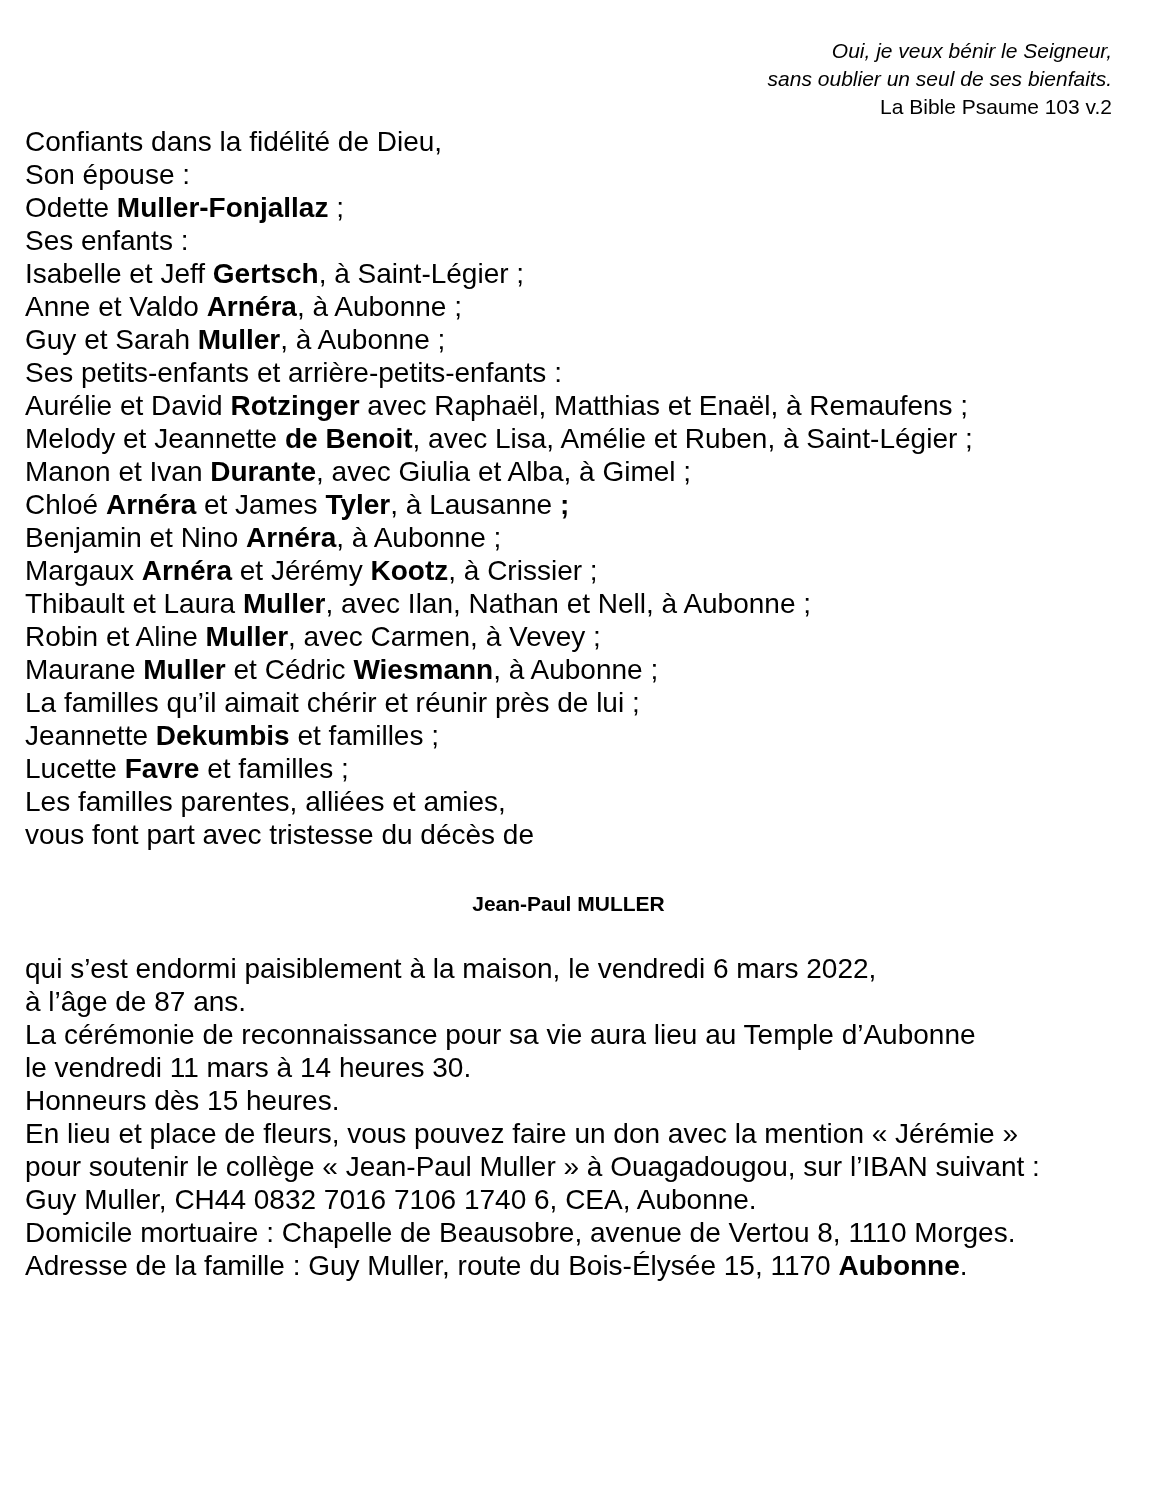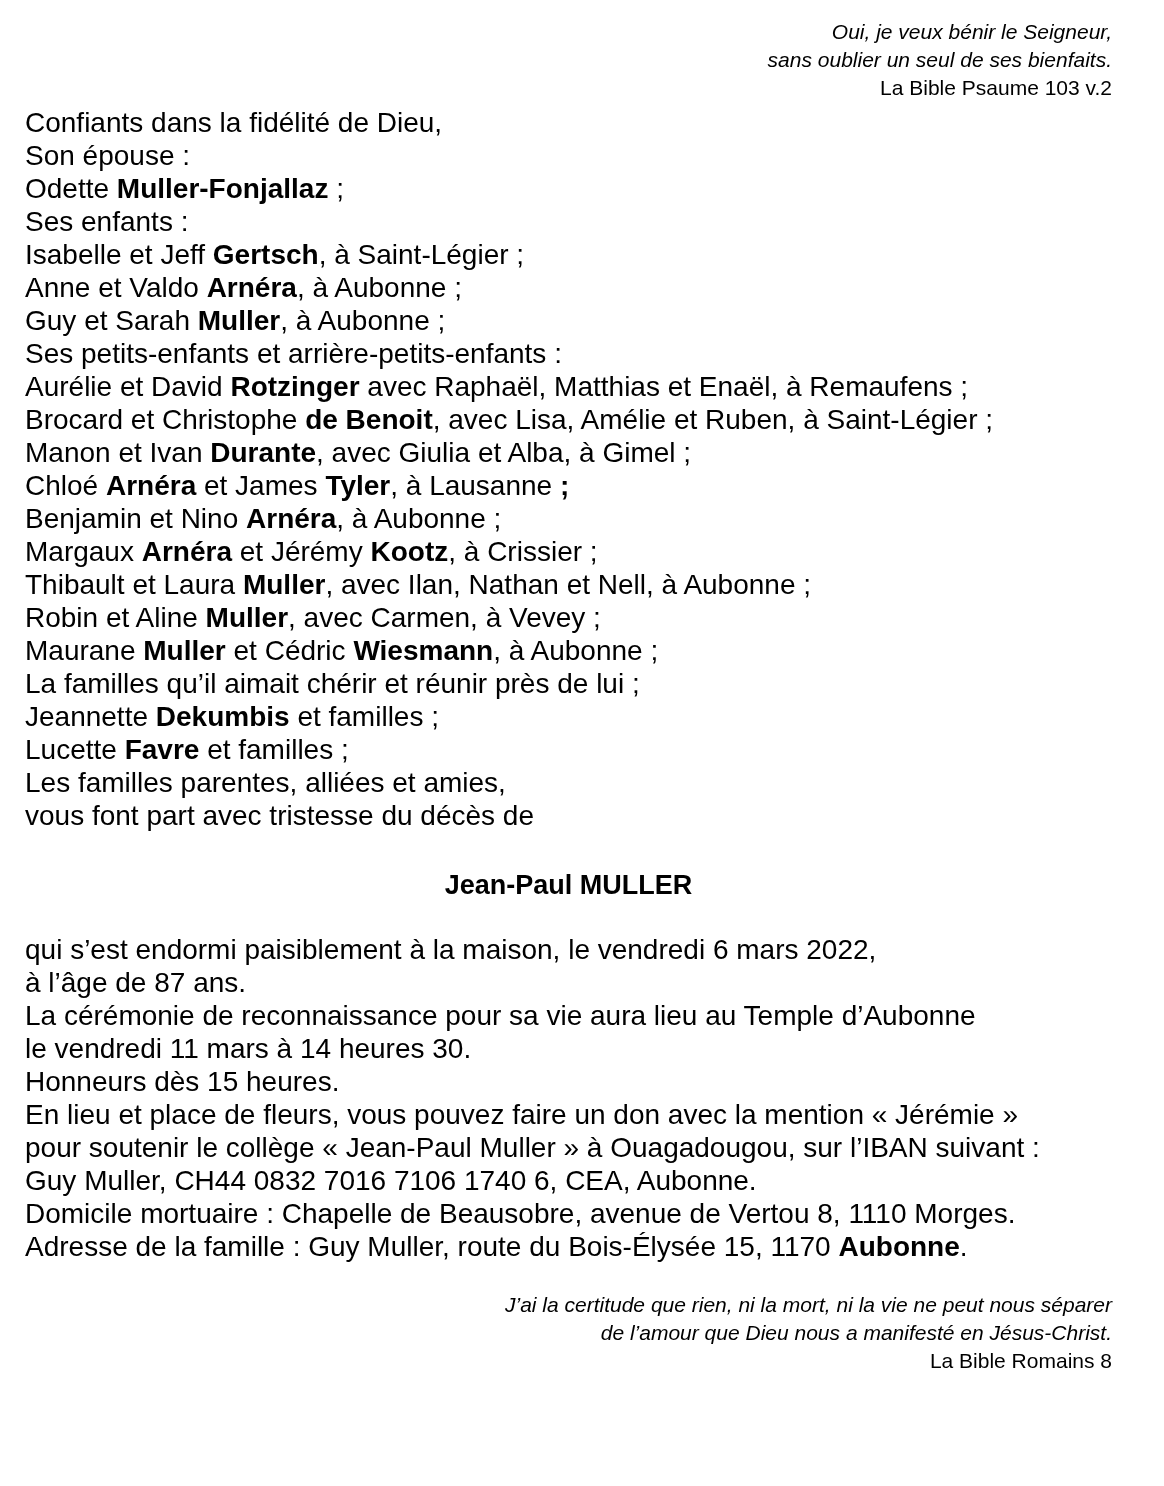--- a/index.html
+++ b/index.html
@@ -11,38 +11,38 @@
     width: 1164px;
     height: 1486px;
     color: #000000;
     font-family: "Liberation Sans", "DejaVu Sans", sans-serif;
     overflow: hidden;
   }
   .page {
     box-sizing: border-box;
     width: 1164px;
     height: 1486px;
-    padding: 18px 52px 0 25px;
+    padding: 37px 52px 0 25px;
   }
   .quote {
     text-align: right;
     font-size: 21px;
     line-height: 28px;
   }
   .quote .line { white-space: nowrap; }
   .i { font-style: italic; }
   .b { font-weight: bold; }
   .body-text {
     font-size: 28px;
     line-height: 33px;
     margin-top: 4px;
   }
   .body-text .line { white-space: nowrap; }
   .deceased-name {
-    font-size: 27px;
+    font-size: 21px;
     line-height: 40px;
     font-weight: bold;
     text-align: center;
     margin: 33px 0 28px 0;
   }
   .details {
     font-size: 28px;
     line-height: 33px;
     margin-top: 0;
   }
@@ -65,21 +65,21 @@
   <div class="body-text">
       <div class="line"><span>Confiants dans la fidélité de Dieu,</span></div>
       <div class="line"><span>Son épouse :</span></div>
       <div class="line"><span>Odette </span><span class="b">Muller-Fonjallaz</span><span> ;</span></div>
       <div class="line"><span>Ses enfants :</span></div>
       <div class="line"><span>Isabelle et Jeff </span><span class="b">Gertsch</span><span>, à Saint-Légier ;</span></div>
       <div class="line"><span>Anne et Valdo </span><span class="b">Arnéra</span><span>, à Aubonne ;</span></div>
       <div class="line"><span>Guy et Sarah </span><span class="b">Muller</span><span>, à Aubonne ;</span></div>
       <div class="line"><span>Ses petits-enfants et arrière-petits-enfants :</span></div>
       <div class="line"><span>Aurélie et David </span><span class="b">Rotzinger</span><span> avec Raphaël, Matthias et Enaël, à Remaufens ;</span></div>
-      <div class="line"><span>Brocard et Christophe </span><span class="b">de Benoit</span><span>, avec Lisa, Amélie et Ruben, à Saint-Légier ;</span></div>
+      <div class="line"><span>Melody et Jeannette </span><span class="b">de Benoit</span><span>, avec Lisa, Amélie et Ruben, à Saint-Légier ;</span></div>
       <div class="line"><span>Manon et Ivan </span><span class="b">Durante</span><span>, avec Giulia et Alba, à Gimel ;</span></div>
       <div class="line"><span>Chloé </span><span class="b">Arnéra</span><span> et James </span><span class="b">Tyler</span><span>, à Lausanne </span><span class="b">;</span></div>
       <div class="line"><span>Benjamin et Nino </span><span class="b">Arnéra</span><span>, à Aubonne ;</span></div>
       <div class="line"><span>Margaux </span><span class="b">Arnéra</span><span> et Jérémy </span><span class="b">Kootz</span><span>, à Crissier ;</span></div>
       <div class="line"><span>Thibault et Laura </span><span class="b">Muller</span><span>, avec Ilan, Nathan et Nell, à Aubonne ;</span></div>
       <div class="line"><span>Robin et Aline </span><span class="b">Muller</span><span>, avec Carmen, à Vevey ;</span></div>
       <div class="line"><span>Maurane </span><span class="b">Muller</span><span> et Cédric </span><span class="b">Wiesmann</span><span>, à Aubonne ;</span></div>
       <div class="line"><span>La familles qu’il aimait chérir et réunir près de lui ;</span></div>
       <div class="line"><span>Jeannette </span><span class="b">Dekumbis</span><span> et familles ;</span></div>
       <div class="line"><span>Lucette </span><span class="b">Favre</span><span> et familles ;</span></div>
@@ -95,19 +95,14 @@
       <div class="line"><span>La cérémonie de reconnaissance pour sa vie aura lieu au Temple d’Aubonne</span></div>
       <div class="line"><span>le vendredi 11 mars à 14 heures 30.</span></div>
       <div class="line"><span>Honneurs dès 15 heures.</span></div>
       <div class="line"><span>En lieu et place de fleurs, vous pouvez faire un don avec la mention « Jérémie »</span></div>
       <div class="line"><span>pour soutenir le collège « Jean-Paul Muller » à Ouagadougou, sur l’IBAN suivant :</span></div>
       <div class="line"><span>Guy Muller, CH44 0832 7016 7106 1740 6, CEA, Aubonne.</span></div>
       <div class="line"><span>Domicile mortuaire : Chapelle de Beausobre, avenue de Vertou 8, 1110 Morges.</span></div>
       <div class="line"><span>Adresse de la famille : Guy Muller, route du Bois-Élysée 15, 1170 </span><span class="b">Aubonne</span><span>.</span></div>
     </div>
 
-  <div class="quote closing">
-      <div class="line"><span class="i">J’ai la certitude que rien, ni la mort, ni la vie ne peut nous séparer</span></div>
-      <div class="line"><span class="i">de l’amour que Dieu nous a manifesté en Jésus-Christ.</span></div>
-      <div class="line"><span>La Bible Romains 8</span></div>
-    </div>
 
 </div>
 
 </body></html>

